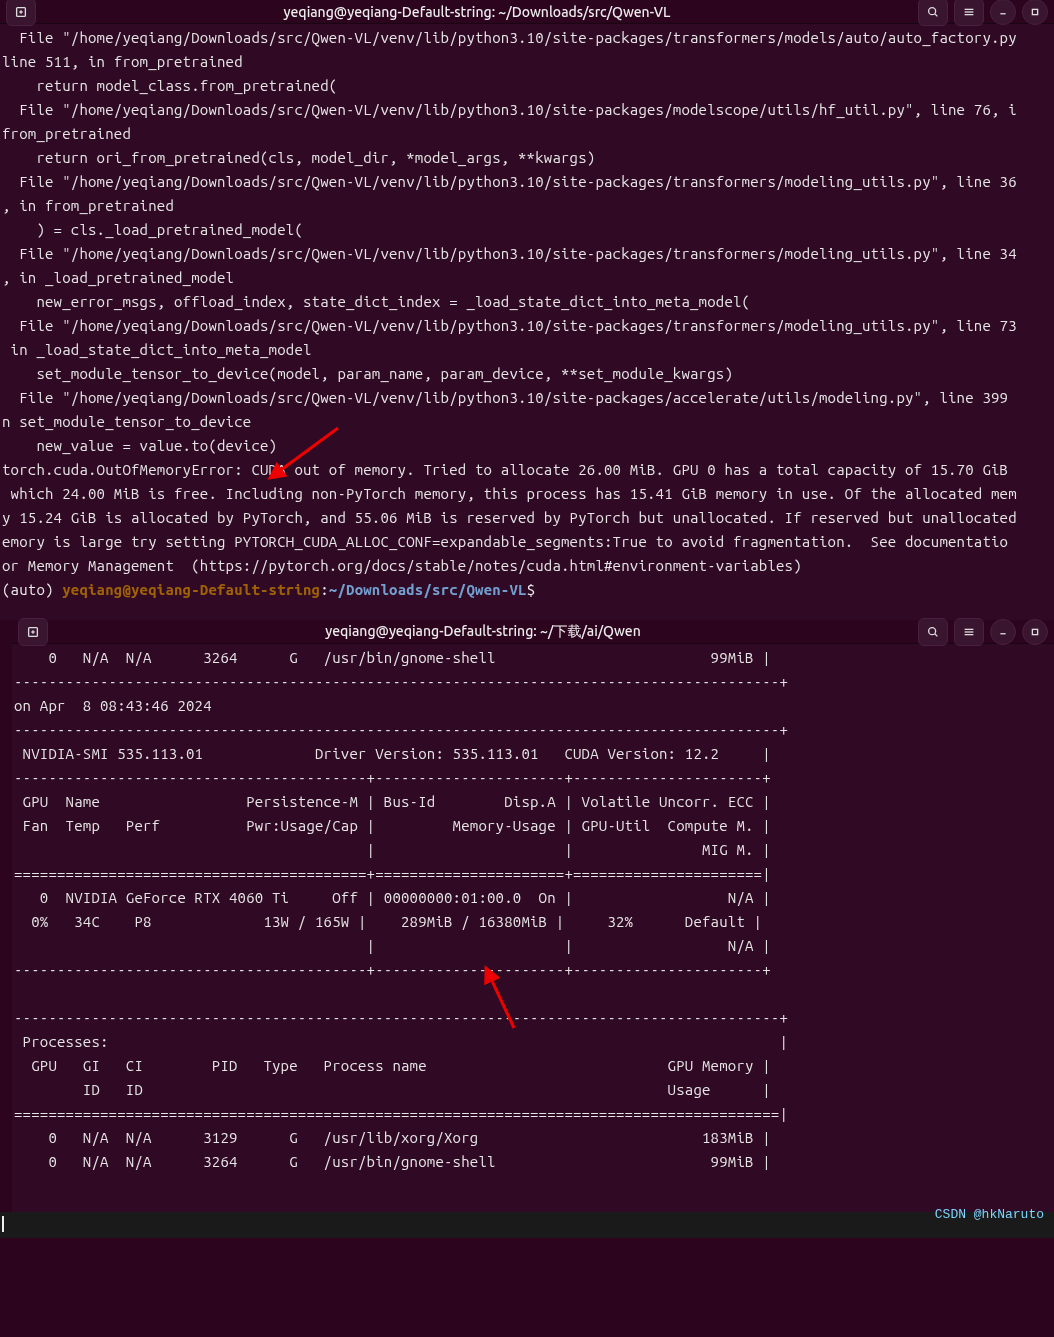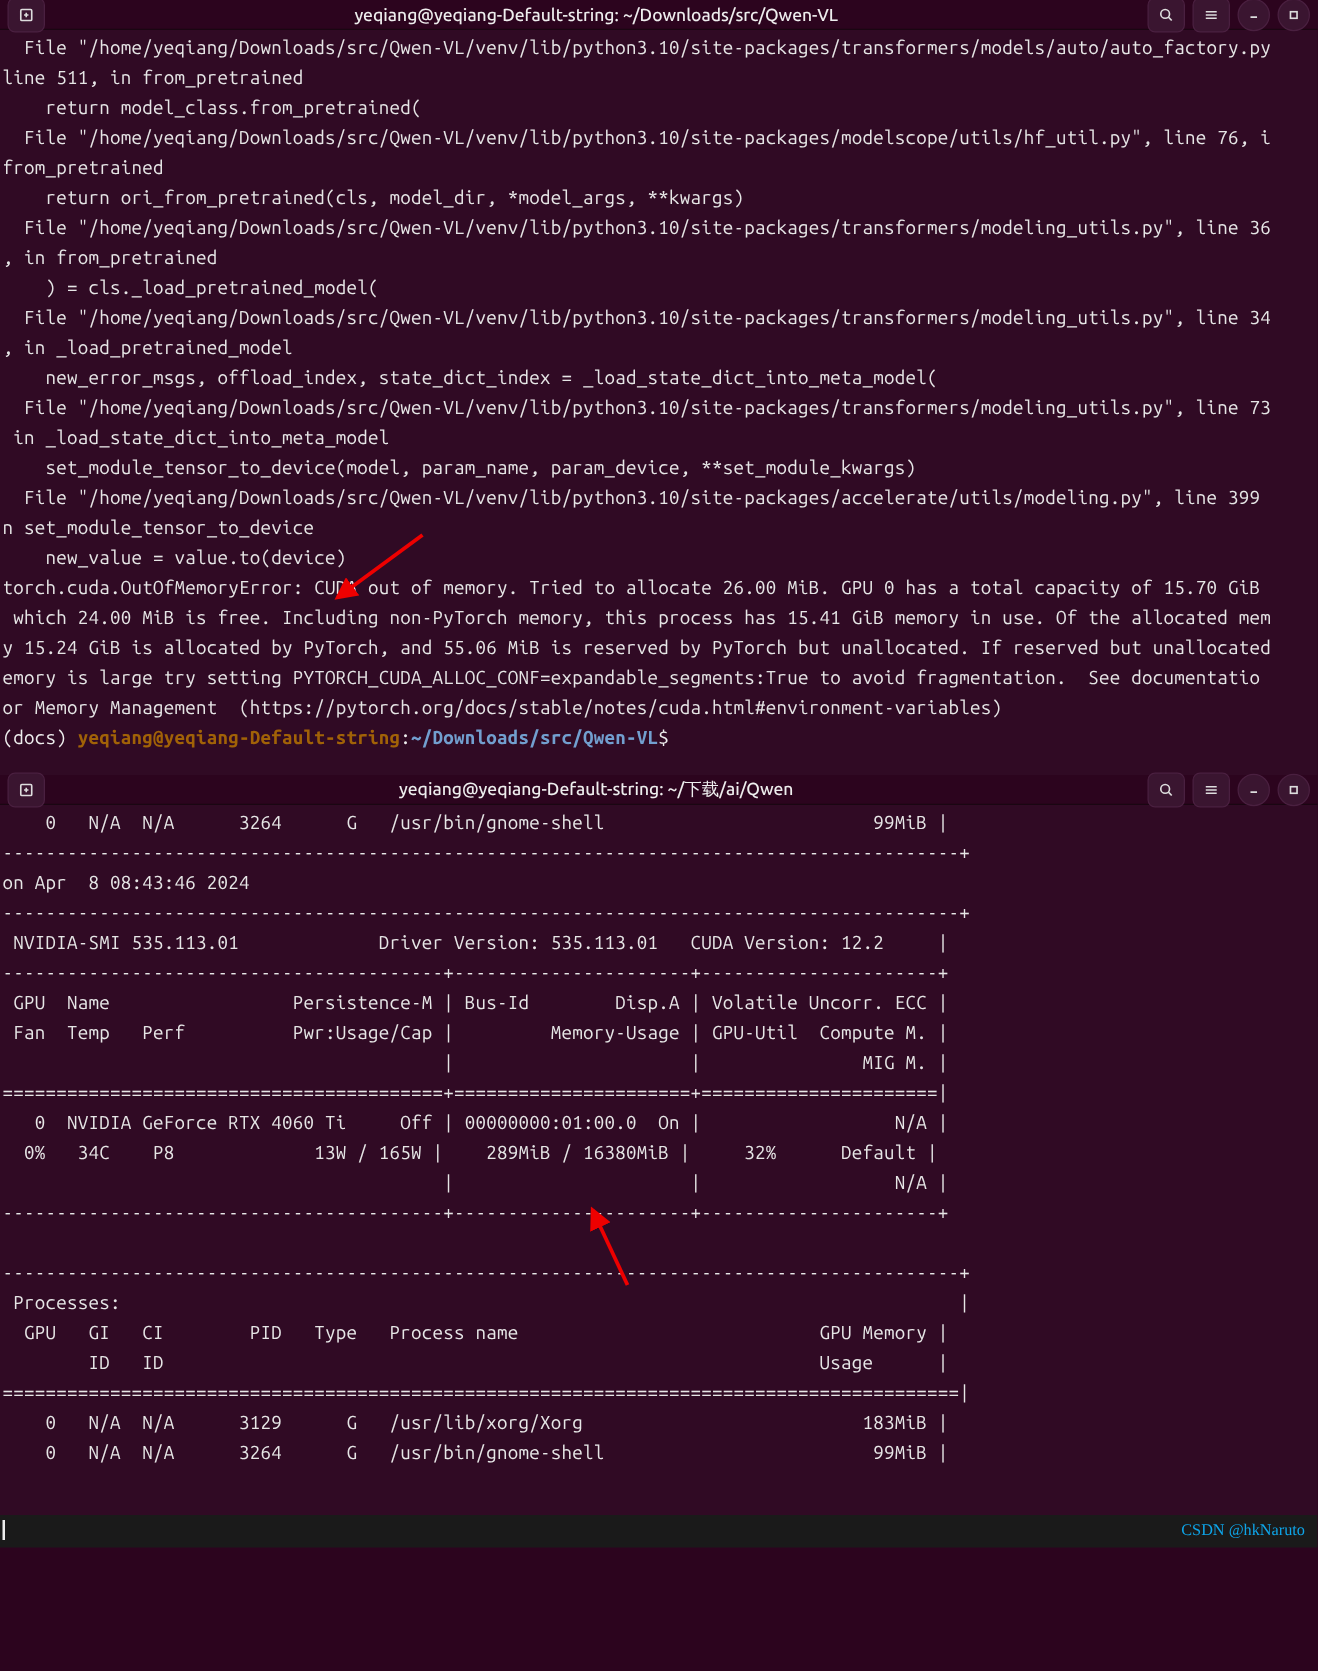--- a/index.html
+++ b/index.html
@@ -64,24 +64,24 @@
   }
   .prompt-user { color: #a16207; font-weight: bold; }
   .prompt-path { color: #729fcf; font-weight: bold; }
   .prompt-white { color: #eeeeee; }
   .arrow {
     position: absolute;
     pointer-events: none;
   }
   .watermark {
     position: absolute;
-    bottom: 6px;
+    bottom: 16px;
     right: 10px;
-    color: #0ea5e9;
-    font-family: Liberation Serif, serif;
+    color: #7dd3fc;
+    font-family: Liberation Mono, monospace;
     font-size: 13px;
   }
 </style>
 </head>
 <body>
 
 <div class="terminal-window" style="height:620px;">
   <div class="titlebar">
     <div class="titlebar-left">
       <div class="tb-btn">
@@ -135,32 +135,32 @@
  in _load_state_dict_into_meta_model
     set_module_tensor_to_device(model, param_name, param_device, **set_module_kwargs)
   File "/home/yeqiang/Downloads/src/Qwen-VL/venv/lib/python3.10/site-packages/accelerate/utils/modeling.py", line 399
 n set_module_tensor_to_device
     new_value = value.to(device)
 torch.cuda.OutOfMemoryError: CUDA out of memory. Tried to allocate 26.00 MiB. GPU 0 has a total capacity of 15.70 GiB
  which 24.00 MiB is free. Including non-PyTorch memory, this process has 15.41 GiB memory in use. Of the allocated mem
 y 15.24 GiB is allocated by PyTorch, and 55.06 MiB is reserved by PyTorch but unallocated. If reserved but unallocated
 emory is large try setting PYTORCH_CUDA_ALLOC_CONF=expandable_segments:True to avoid fragmentation.  See documentatio
 or Memory Management  (https://pytorch.org/docs/stable/notes/cuda.html#environment-variables)
-<span class="prompt-white">(docs) </span><span class="prompt-user">yeqiang@yeqiang-Default-string</span><span class="prompt-white">:</span><span class="prompt-path">~/Downloads/src/Qwen-VL</span><span class="prompt-white">$ </span></div>
+<span class="prompt-white">(auto) </span><span class="prompt-user">yeqiang@yeqiang-Default-string</span><span class="prompt-white">:</span><span class="prompt-path">~/Downloads/src/Qwen-VL</span><span class="prompt-white">$ </span></div>
   <svg class="arrow" style="left:258px; top:420px;" width="90" height="70">
     <defs>
         <marker id="ah1" markerWidth="6" markerHeight="6" refX="5" refY="3" orient="auto">
           <path d="M0,0 L6,3 L0,6 Z" fill="#e00"></path>
         </marker>
       </defs>
     <line x1="80" y1="8" x2="12" y2="58" stroke="#e00" stroke-width="3" marker-end="url(#ah1)"></line>
   </svg>
 </div>
 
-<div class="terminal-window" style="height:592px;">
+<div class="terminal-window" style="height:592px;margin-left:12px;">
   <div class="titlebar">
     <div class="titlebar-left">
       <div class="tb-btn">
         <svg viewBox="0 0 16 16" fill="none" stroke="currentColor" stroke-width="1.5">
             <rect x="3" y="3" width="10" height="10" rx="1"></rect>
             <line x1="6" y1="8" x2="10" y2="8"></line>
             <line x1="8" y1="6" x2="8" y2="10"></line>
           </svg>
       </div>
     </div>

